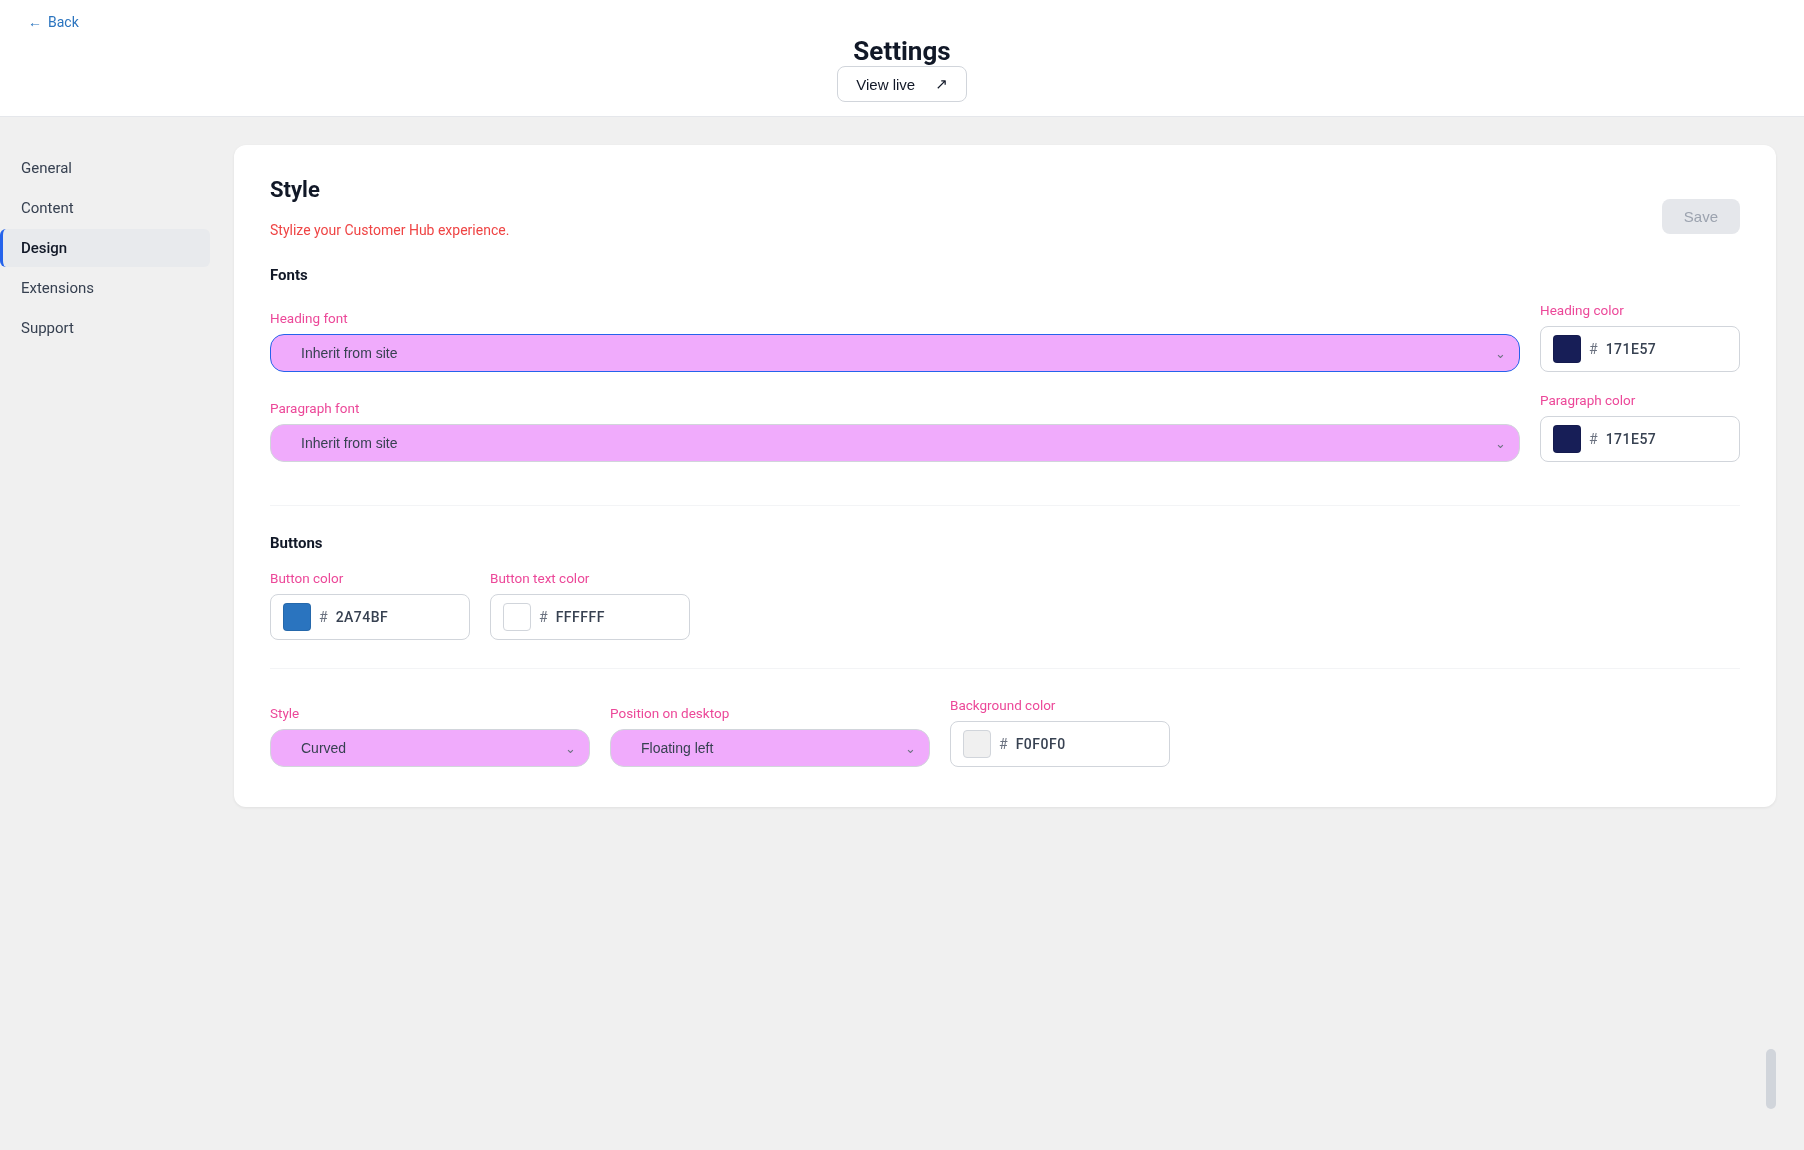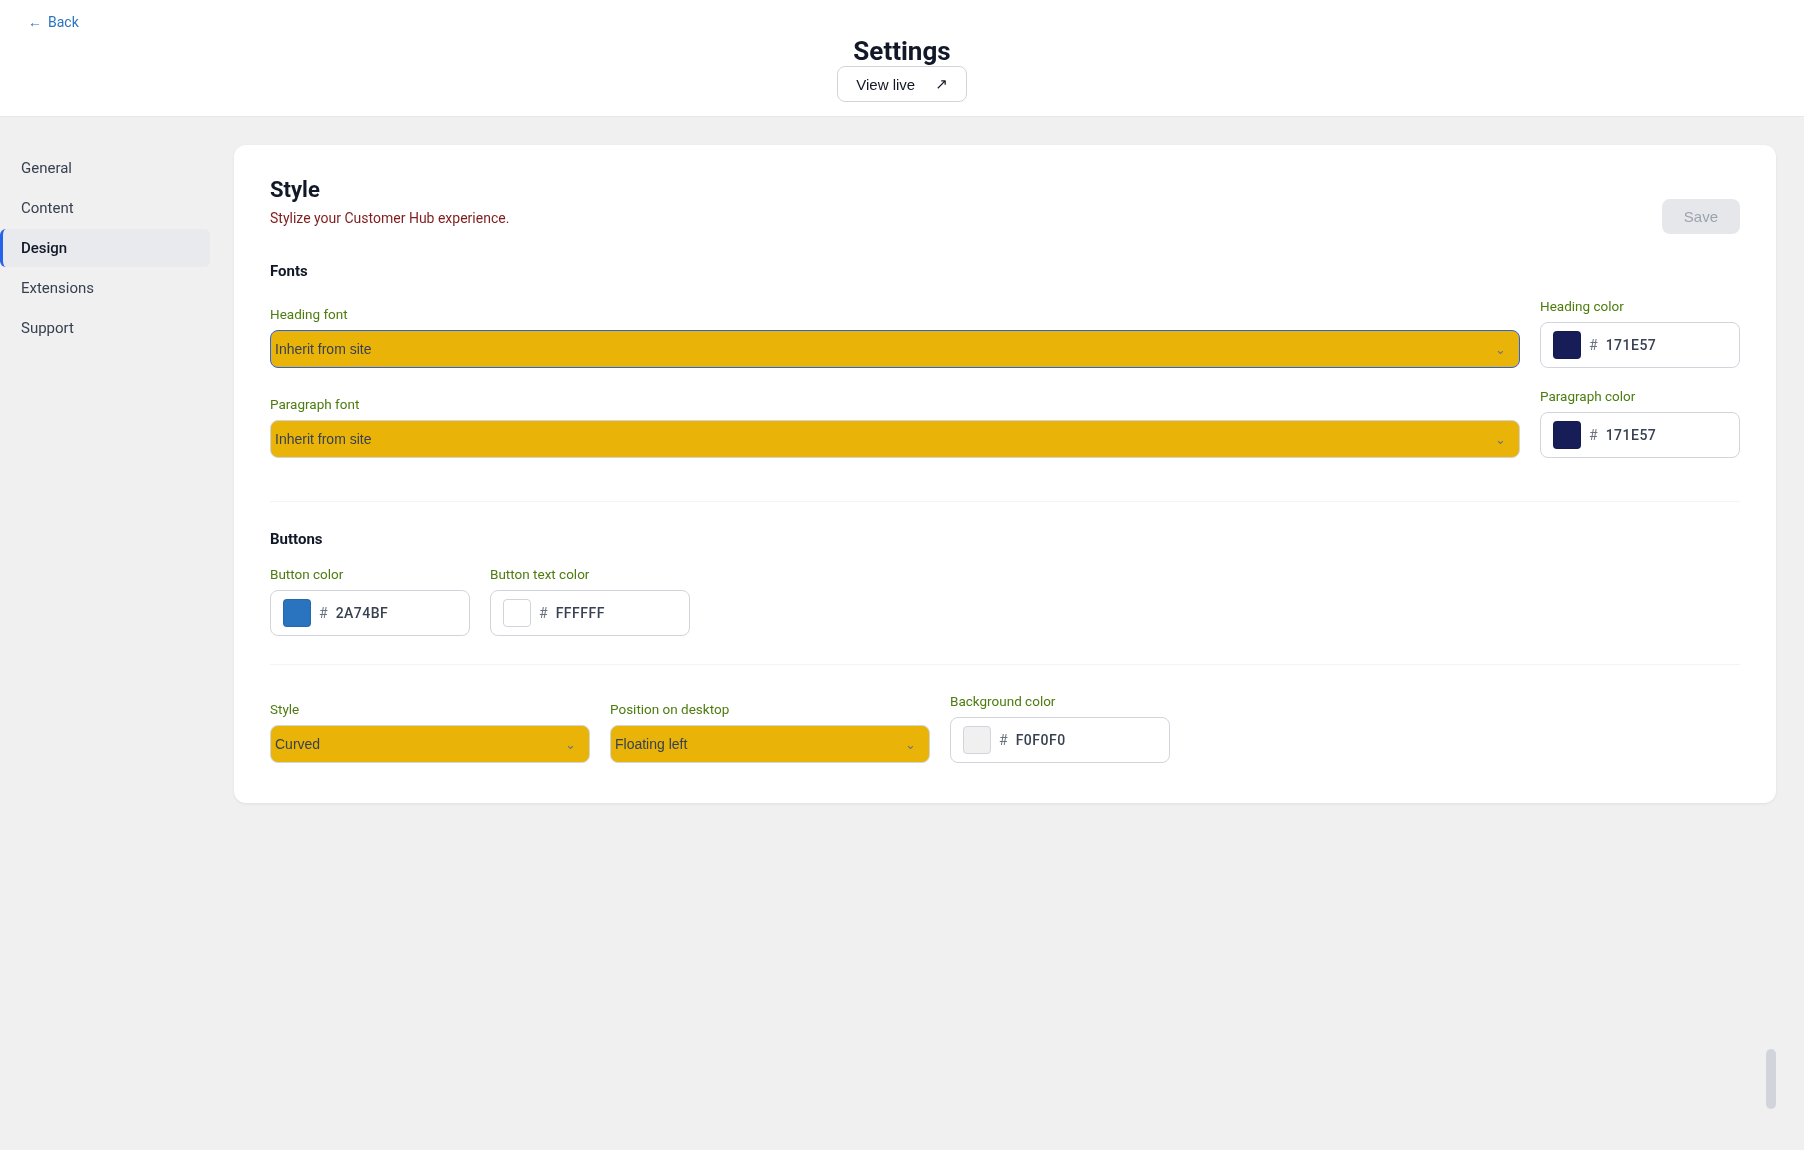--- a/index.html
+++ b/index.html
@@ -92,22 +92,22 @@
       align-items: flex-start;
       margin-bottom: 28px;
     }
     .section-title {
       font-size: 22px;
       font-weight: 700;
       color: #111827;
     }
     .section-subtitle {
       font-size: 14px;
-      color: #7f1d1d;
-      margin-top: 8px;
+      color: #ef4444;
+      margin-top: 20px;
     }
     .save-btn {
       padding: 9px 22px;
       background: #e5e7eb;
       border: none;
       border-radius: 8px;
       font-size: 15px;
       font-weight: 500;
       color: #9ca3af;
       cursor: not-allowed;
@@ -115,46 +115,46 @@
     }
 
     .form-section-label {
       font-size: 15px;
       font-weight: 700;
       color: #111827;
       margin-bottom: 18px;
     }
     .field-label {
       font-size: 13.5px;
-      color: #4d7c0f;
+      color: #ec4899;
       margin-bottom: 8px;
       display: block;
     }
 
     .font-row {
       display: flex;
       align-items: flex-end;
       gap: 20px;
       margin-bottom: 20px;
     }
     .font-select-wrap {
       flex: 1;
     }
     .color-field-wrap {
       width: 200px;
     }
 
     .select-field {
       width: 100%;
-      padding: 10px 40px 10px 4px;
+      padding: 10px 40px 10px 30px;
       border: 1.5px solid #2563eb;
-      border-radius: 8px;
+      border-radius: 14px;
       font-size: 14px;
       color: #374151;
-      background: #eab308;
+      background: #f0abfc;
       appearance: none;
       cursor: pointer;
       position: relative;
     }
     .select-field.no-outline {
       border: 1.5px solid #d1d5db;
     }
     .select-wrapper {
       position: relative;
       width: 100%;

